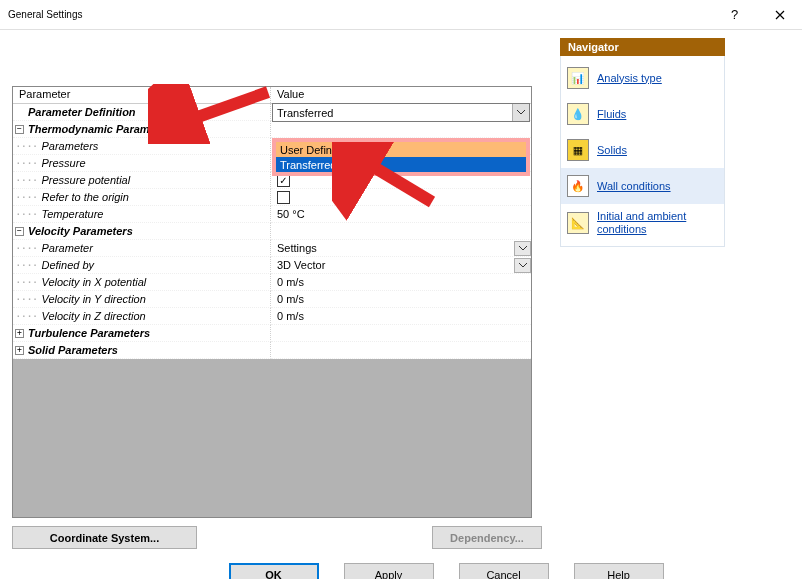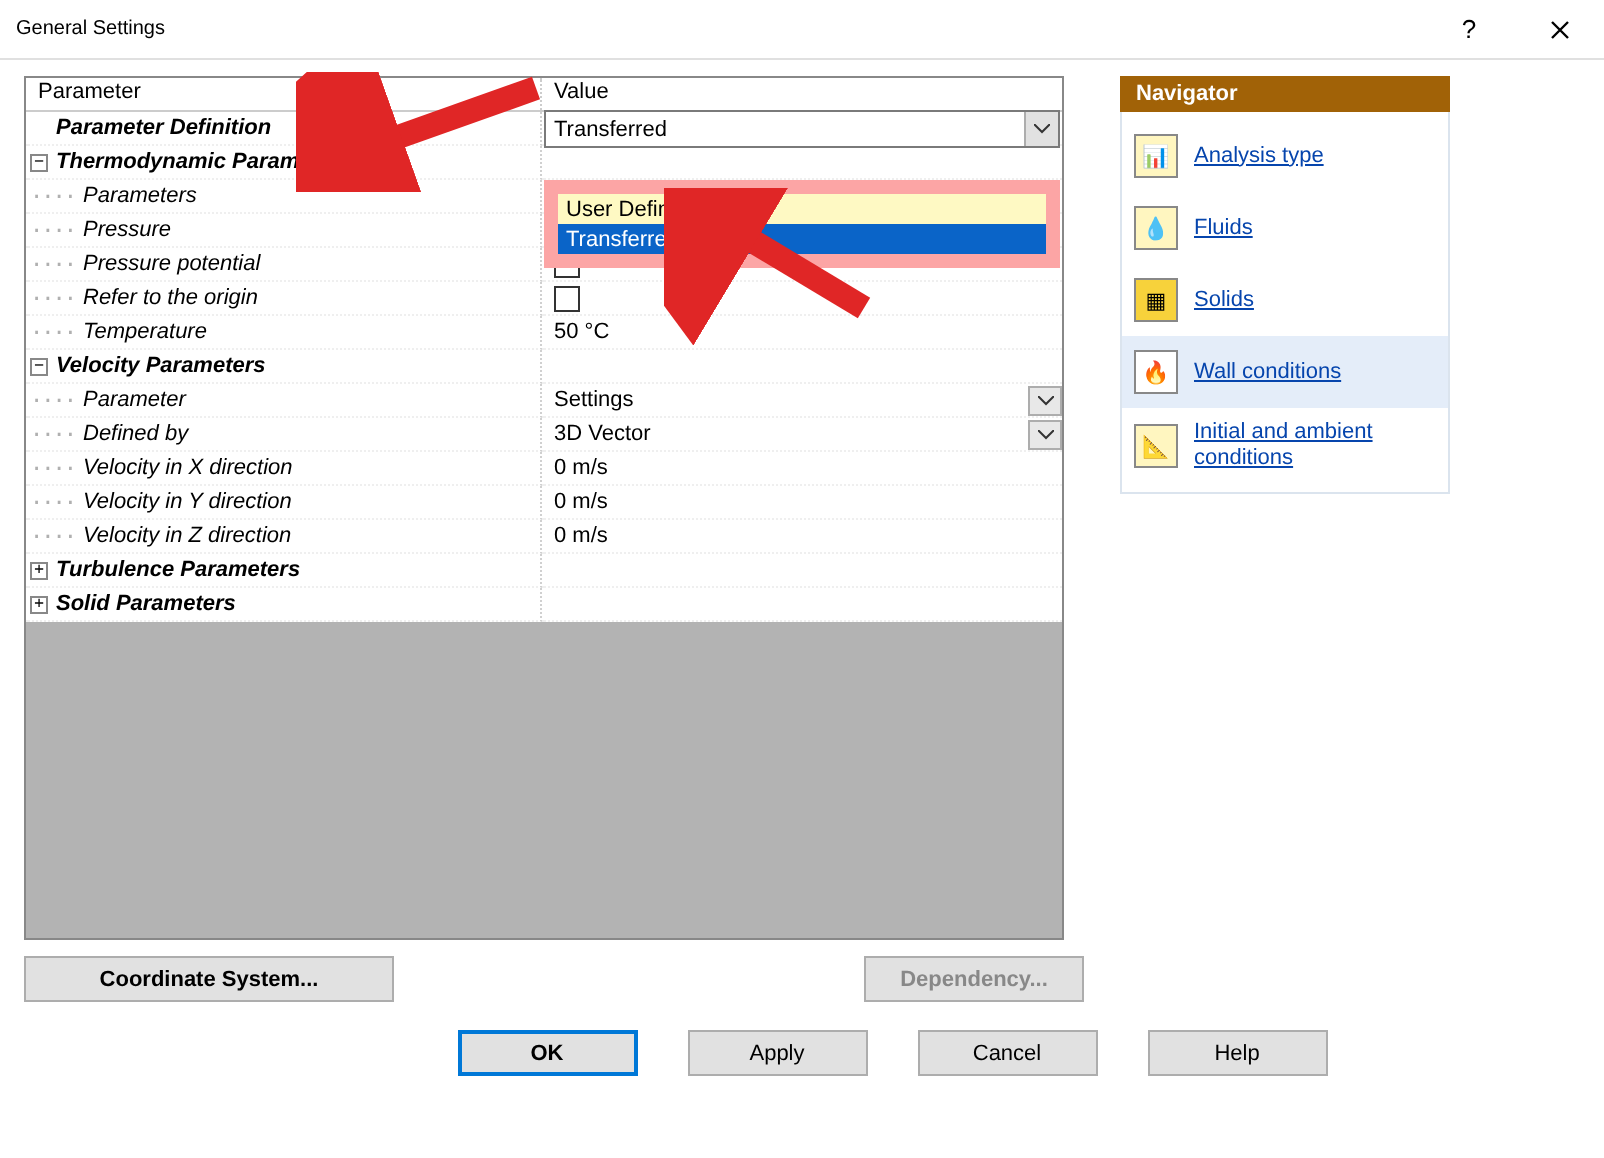--- a/index.html
+++ b/index.html
@@ -21,21 +21,21 @@
     border-bottom: 1px solid #e0e0e0;
   }
   .titlebar-title { flex: 1; font-size: 10px; }
   .titlebar-btn {
     width: 45px; height: 30px;
     display: flex; align-items: center; justify-content: center;
     font-size: 13px;
   }
   .titlebar-btn svg { width: 10px; height: 10px; }
   .main { display: flex; padding: 8px 12px 0 12px; gap: 28px; }
-  .left-panel { width: 520px; }
+  .left-panel { width: 520px; margin-top: 48px; }
   .grid {
     border: 1px solid #888;
     width: 100%;
     height: 432px;
     display: flex;
     flex-direction: column;
     background: #fff;
   }
   .grid-header {
     display: flex;
@@ -111,22 +111,22 @@
     width: 17px; height: 15px;
     background: #e8e8e8;
     border: 1px solid #adadad;
     margin-left: auto;
     display:flex;align-items:center;justify-content:center;
   }
   .dropdown-list {
     position: absolute;
     left: 260px; top: 52px;
     width: 258px;
-    background: #fef9c3;
-    border: 7px solid #fca5a5;
+    background: #fdba74;
+    border: 4px solid #fca5a5;
     z-index: 20;
   }
   .dropdown-list .opt {
     padding: 1px 4px;
     height: 15px;
     display:flex;align-items:center;
   }
   .dropdown-list .opt.selected {
     background: #0a64c8;
     color: #fff;
@@ -316,21 +316,21 @@
                 <div class="dd-small">
                   <svg width="8" height="5">
                     <path d="M0 0 L4 4 L8 0" fill="none" stroke="#333"></path>
                   </svg>
                 </div>
               </div>
           </div>
           <div class="row">
             <div class="cell-p indent1">
                 <span class="dots">····</span>
-                <span class="label-text">Velocity in X direction</span>
+                <span class="label-text">Velocity in X potential</span>
               </div>
             <div class="cell-v">
                 <span>0 m/s</span>
               </div>
           </div>
           <div class="row">
             <div class="cell-p indent1">
                 <span class="dots">····</span>
                 <span class="label-text">Velocity in Y direction</span>
               </div>

